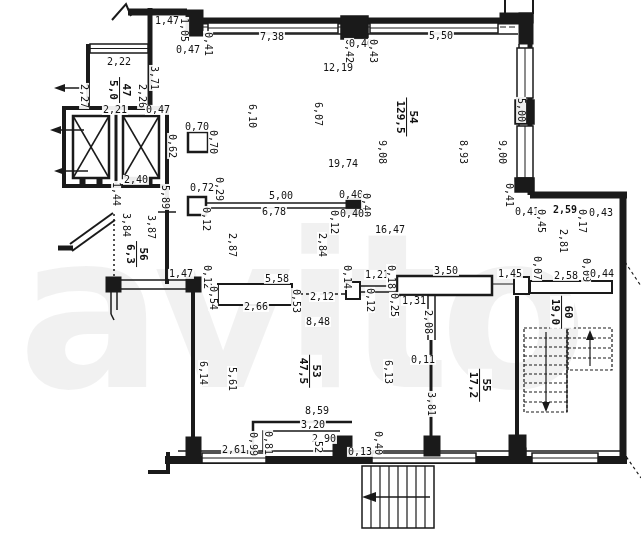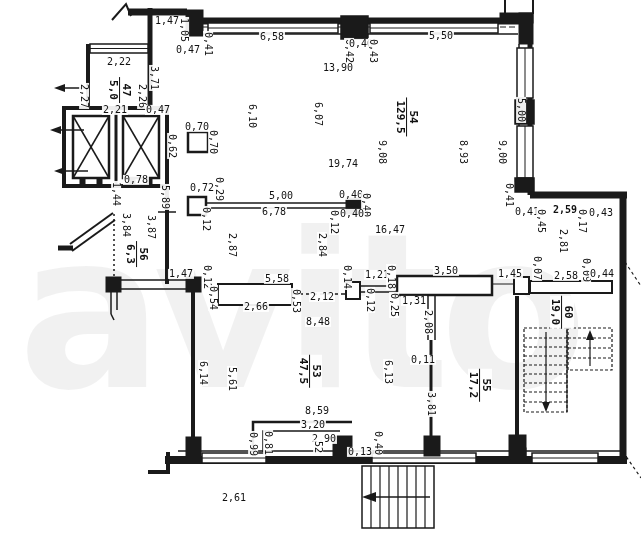--- a/index.html
+++ b/index.html
@@ -204,43 +204,43 @@
       <line x1="625" y1="262" x2="641" y2="286"></line>
       <line x1="623" y1="452" x2="641" y2="478"></line>
     </g>
   </svg>
 
   <div id="labels">
       <span class="dim" style="left: 167px; top: 21px;">1,47</span>
       <span class="dim v" style="left: 184px; top: 30px;">1,05</span>
       <span class="dim" style="left: 188px; top: 50px;">0,47</span>
       <span class="dim v" style="left: 208px; top: 44px;">0,41</span>
-      <span class="dim" style="left: 272px; top: 37px;">6,58</span>
+      <span class="dim" style="left: 272px; top: 37px;">7,38</span>
       <span class="dim v" style="left: 349px; top: 51px;">0,42</span>
       <span class="dim" style="left: 361px; top: 44px;">0,40</span>
       <span class="dim v" style="left: 373px; top: 51px;">0,43</span>
       <span class="dim" style="left: 441px; top: 36px;">5,50</span>
-      <span class="dim" style="left: 338px; top: 68px;">13,90</span>
+      <span class="dim" style="left: 338px; top: 68px;">12,19</span>
       <span class="dim" style="left: 119px; top: 62px;">2,22</span>
       <span class="dim v" style="left: 154px; top: 78px;">3,71</span>
       <span class="dim v" style="left: 84px; top: 96px;">2,27</span>
       <span class="dim v" style="left: 142px; top: 96px;">2,26</span>
       <span class="dim" style="left: 115px; top: 110px;">2,21</span>
       <span class="dim" style="left: 158px; top: 110px;">0,47</span>
       <span class="dim" style="left: 197px; top: 127px;">0,70</span>
       <span class="dim v" style="left: 172px; top: 146px;">0,62</span>
       <span class="dim v" style="left: 213px; top: 142px;">0,70</span>
       <span class="dim v" style="left: 252px; top: 116px;">6,10</span>
       <span class="dim v" style="left: 318px; top: 114px;">6,07</span>
       <span class="dim v" style="left: 382px; top: 152px;">9,08</span>
       <span class="dim v" style="left: 463px; top: 152px;">8,93</span>
       <span class="dim v" style="left: 502px; top: 152px;">9,00</span>
       <span class="dim v" style="left: 521px; top: 110px;">5,00</span>
       <span class="dim" style="left: 343px; top: 164px;">19,74</span>
-      <span class="dim" style="left: 136px; top: 180px;">0,78</span>
+      <span class="dim" style="left: 136px; top: 180px;">2,40</span>
       <span class="dim v" style="left: 116px; top: 194px;">1,44</span>
       <span class="dim v" style="left: 165px; top: 197px;">5,89</span>
       <span class="dim v" style="left: 126px; top: 225px;">3,84</span>
       <span class="dim v" style="left: 151px; top: 227px;">3,87</span>
       <span class="dim" style="left: 202px; top: 188px;">0,72</span>
       <span class="dim v" style="left: 219px; top: 189px;">0,29</span>
       <span class="dim" style="left: 281px; top: 196px;">5,00</span>
       <span class="dim" style="left: 274px; top: 212px;">6,78</span>
       <span class="dim v" style="left: 206px; top: 219px;">0,12</span>
       <span class="dim" style="left: 351px; top: 195px;">0,40</span>
@@ -284,21 +284,21 @@
       <span class="dim" style="left: 423px; top: 360px;">0,11</span>
       <span class="dim v" style="left: 431px; top: 404px;">3,81</span>
       <span class="dim" style="left: 317px; top: 411px;">8,59</span>
       <span class="dim" style="left: 313px; top: 425px;">3,20</span>
       <span class="dim" style="left: 324px; top: 439px;">2,90</span>
       <span class="dim v" style="left: 318px; top: 447px;">52</span>
       <span class="dim v" style="left: 253px; top: 444px;">0,99</span>
       <span class="dim v" style="left: 268px; top: 443px;">0,81</span>
       <span class="dim" style="left: 360px; top: 452px;">0,13</span>
       <span class="dim v" style="left: 378px; top: 443px;">0,40</span>
-      <span class="dim" style="left: 234px; top: 450px; margin-top: 48px;">2,61</span>
+      <span class="dim" style="left: 234px; top: 450px;">2,61</span>
       <div class="room" style="left: 120px; top: 90px;">
         <span class="num">47</span>
         <span class="area">5,0</span>
       </div>
       <div class="room" style="left: 407px; top: 117px;">
         <span class="num">54</span>
         <span class="area">129,5</span>
       </div>
       <div class="room" style="left: 137px; top: 254px;">
         <span class="num">56</span>

